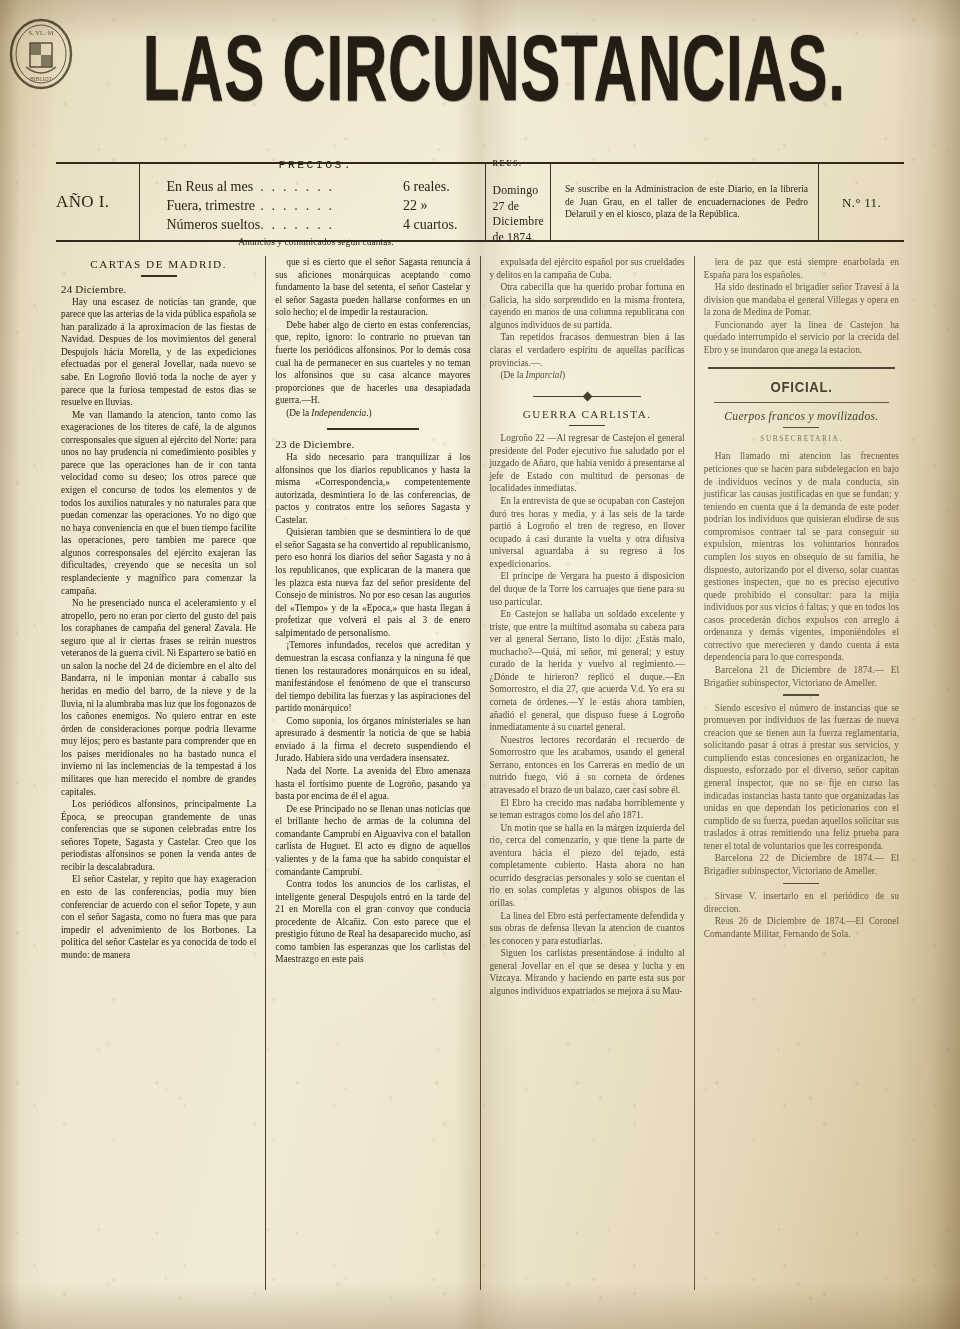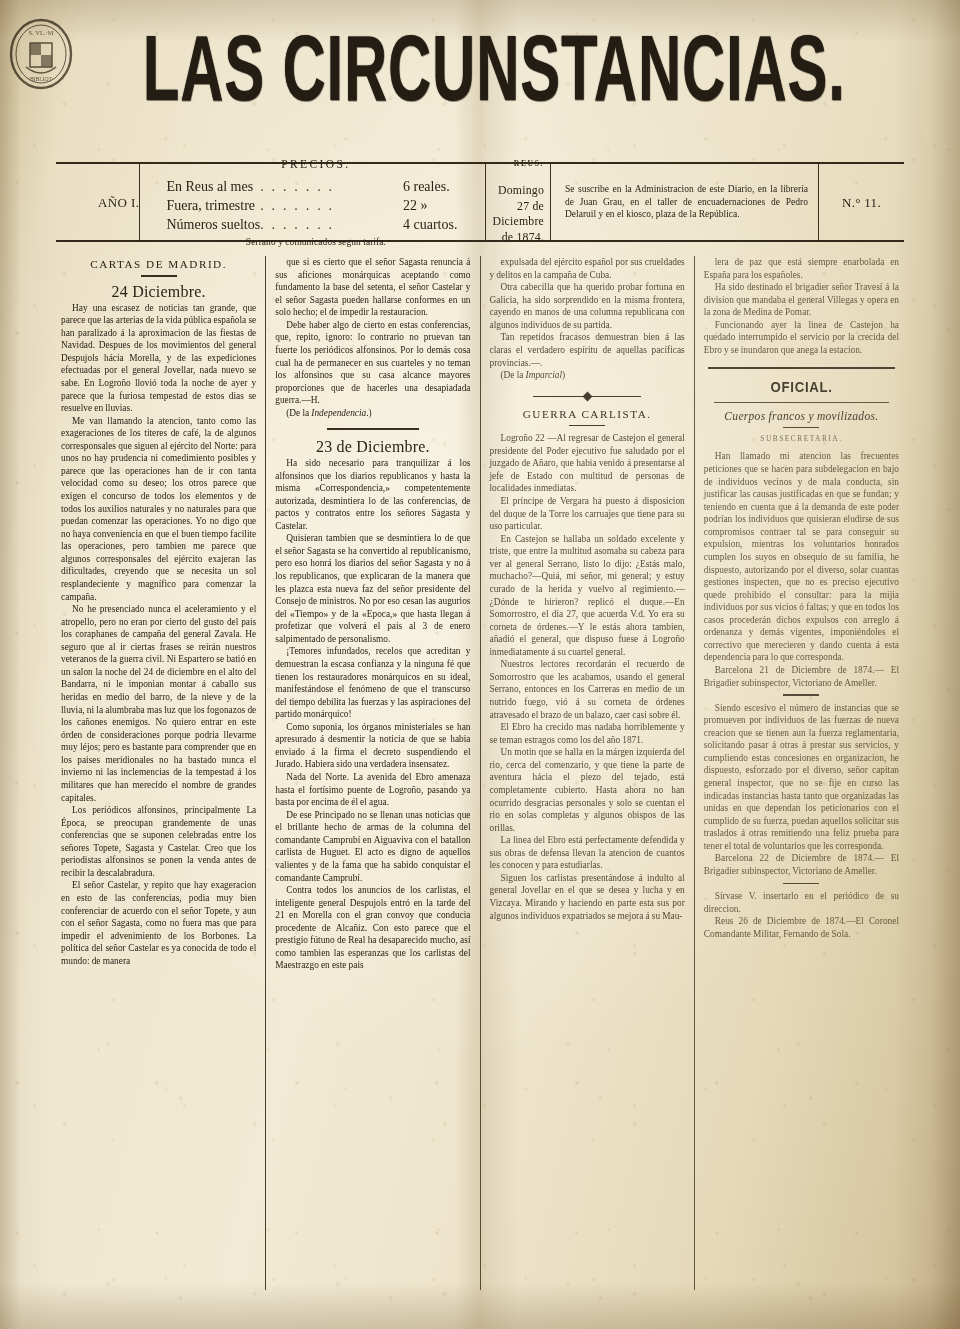--- a/index.html
+++ b/index.html
@@ -69,33 +69,33 @@
   
   .infobar{
     margin:58px 22px 0 22px;
     border-top:2.4px solid #32291b;
     border-bottom:2.4px solid #32291b;
     display:flex;align-items:stretch;
     height:76px;
     font-size:10px;line-height:1.32;
   }
   .ib-cell{display:flex;flex-direction:column;justify-content:center;box-sizing:border-box;}
-  .ib-year{width:92px;text-align:right;font-size:13px;letter-spacing:.4px;}
+  .ib-year{width:92px;text-align:left;font-size:17px;letter-spacing:.4px;}
   .ib-prices{flex:0 0 346px;border-left:1.6px solid #3b3122;padding:5px 6px 4px 12px;text-align:center;}
-  .ib-prices .ttl{font-size:11.5px;letter-spacing:2.4px;margin-bottom:1px;}
+  .ib-prices .ttl{font-size:11.5px;letter-spacing:2.4px;margin-bottom:1px;font-family:Liberation Mono, monospace;}
   .ib-prices .rule{width:26px;height:1.4px;background:#3b3122;margin:0 auto 4px auto;}
   .ib-prices table{width:100%;border-collapse:collapse;font-size:14px;}
   .ib-prices td{padding:.3px 0;white-space:nowrap;}
   .ib-prices td.lbl{text-align:left;padding-left:14px;}
   .ib-prices td.dots{
     width:100%;overflow:hidden;text-align:left;letter-spacing:2.2px;color:#4a3f2d;
   }
   .ib-prices td.val{text-align:left;padding-left:10px;padding-right:22px;white-space:nowrap;}
   .ib-prices .tarifa{font-size:9.4px;margin-top:1px;letter-spacing:.1px;}
-  .ib-date{flex:1;border-left:1.6px solid #3b3122;text-align:right;padding:0 6px;}
+  .ib-date{flex:1;border-left:1.6px solid #3b3122;text-align:left;padding:0 6px;}
   .ib-date .reus{font-size:7.6px;letter-spacing:1.6px;margin-bottom:14px;font-weight:700;color:#3a3022;}
   .ib-date .dline{font-size:11.8px;letter-spacing:.2px;}
   .ib-subs{flex:0 0 268px;border-left:1.6px solid #3b3122;padding:3px 10px 3px 14px;font-size:9.5px;line-height:1.33;text-align:justify;}
   .ib-num{flex:0 0 86px;border-left:1.6px solid #3b3122;text-align:center;font-size:13px;letter-spacing:.3px;}
 
   
   .columns{
     display:flex;margin:14px 18px 0 18px;height:1034px;overflow:hidden;
   }
   .col{
@@ -120,21 +120,21 @@
     font-weight:400;
   }
   .sec-head.big{
     font-family:"Liberation Sans", sans-serif;
     font-weight:700;font-size:15px;letter-spacing:.8px;
     transform:scaleX(.88);transform-origin:center;
   }
   .sec-head.ital{font-style:italic;font-size:11.5px;letter-spacing:.3px;}
   .sec-head.small{font-size:7.4px;letter-spacing:1.5px;color:#3d3323;}
   .dateline{
-    text-align:center;font-size:16px;margin:6px 0 1px 0;letter-spacing:.2px;
+    font-size:11px;margin:6px 0 1px 0;letter-spacing:.2px;
   }
   .attrib{text-align:right;font-size:9.4px;margin:1px 0 0 0;padding-right:12px;}
   .attrib i{font-style:italic;}
   .rule-short{width:36px;height:1.5px;background:#3a3022;margin:5px auto 6px auto;}
   .rule-mid{width:92px;height:1.6px;background:#3a3022;margin:9px auto 8px auto;}
   .rule-dia{
     width:108px;height:9px;margin:10px auto 7px auto;position:relative;
   }
   .rule-dia:before{
     content:"";position:absolute;left:0;right:0;top:4px;height:1.7px;background:#3a3022;
@@ -195,21 +195,21 @@
             <td class="dots">. . . . . . .</td>
             <td class="val">22      »</td>
           </tr>
           <tr>
             <td class="lbl">Números sueltos</td>
             <td class="dots">. . . . . . .</td>
             <td class="val">4 cuartos.</td>
           </tr>
         </tbody>
           </table>
-        <div class="tarifa">Serrano y comunicados segun tarifa.</div>
+        <div class="tarifa">Anuncios y comunicados segun cuantas.</div>
       </div>
 
       <div class="ib-cell ib-date">
         <div class="reus">REUS.</div>
         <div class="dline">Domingo 27 de Diciembre de 1874.</div>
       </div>
 
       <div class="ib-cell ib-subs">Se suscribe en la Administracion de este Diario, en la librería de Juan Grau, en el taller de encuadernaciones de Pedro Delaruil y en el kiosco, plaza de la República.</div>
 
       <div class="ib-cell ib-num">N.° 11.</div>
@@ -245,20 +245,21 @@
 
       <div class="col fade1">
         <p>expulsada del ejército español por sus crueldades y delitos en la campaña de Cuba.</p>
         <p>Otra cabecilla que ha querido probar fortuna en Galicia, ha sido sorprendido en la misma frontera, cayendo en manos de una columna republicana con algunos individuos de su partida.</p>
         <p>Tan repetidos fracasos demuestran bien á las claras el verdadero espíritu de aquellas pacíficas provincias.—.</p>
         <p class="attrib"><span>(De la </span><i>Imparcial</i><span>)</span></p>
         <div class="rule-dia"></div>
         <div class="sec-head">GUERRA CARLISTA.</div>
         <div class="rule-short"></div>
         <p>Logroño 22 —Al regresar de Castejon el general presidente del Poder ejecutivo fue saludado por el juzgado de Añaro, que habia venido á presentarse al jefe de Estado con multitud de personas de localidades inmediatas.</p>
+        <p>En la entrevista de que se ocupaban con Castejon duró tres horas y media, y á las seis de la tarde partió á Logroño el tren de regreso, en llover ocupado á casi durante la vuelta y otra difusiva universal aguardaba á su regreso á los expedicionarios.</p>
         <p>El príncipe de Vergara ha puesto á disposicion del duque de la Torre los carruajes que tiene para su uso particular.</p>
         <p>En Castejon se hallaba un soldado excelente y triste, que entre la multitud asomaba su cabeza para ver al general Serrano, listo lo dijo: ¿Estás malo, muchacho?—Quiá, mi señor, mi general; y estuy curado de la herida y vuelvo al regimiento.—¿Dónde te hirieron? replicó el duque.—En Somorrostro, el dia 27, que acuerda V.d. Yo era su corneta de órdenes.—Y le estás ahora tambien, añadió el general, que dispuso fuese á Logroño inmediatamente á su cuartel general.</p>
         <p>Nuestros lectores recordarán el recuerdo de Somorrostro que les acabamos, usando el general Serrano, entonces en los Carreras en medio de un nutrido fuego, vió á su corneta de órdenes atravesado el brazo de un balazo, caer casi sobre él.</p>
         <p>El Ebro ha crecido mas nadaba horriblemente y se teman estragos como los del año 1871.</p>
         <p>Un motin que se halla en la márgen izquierda del rio, cerca del comenzario, y que tiene la parte de aventura hácia el piezo del tejado, está completamente cubierto. Hasta ahora no han ocurrido desgracias personales y solo se cuentan el rio en solas completas y algunos obispos de las orillas.</p>
         <p>La linea del Ebro está perfectamente defendida y sus obras de defensa llevan la atencion de cuantos les conocen y para estudiarlas.</p>
         <p>Siguen los carlistas presentándose á indulto al general Jovellar en el que se desea y lucha y en Vizcaya. Mirando y haciendo en parte esta sus por algunos individuos expatriados se mejora á su Mau-</p>
       </div>
 
       <div class="col fade2">

